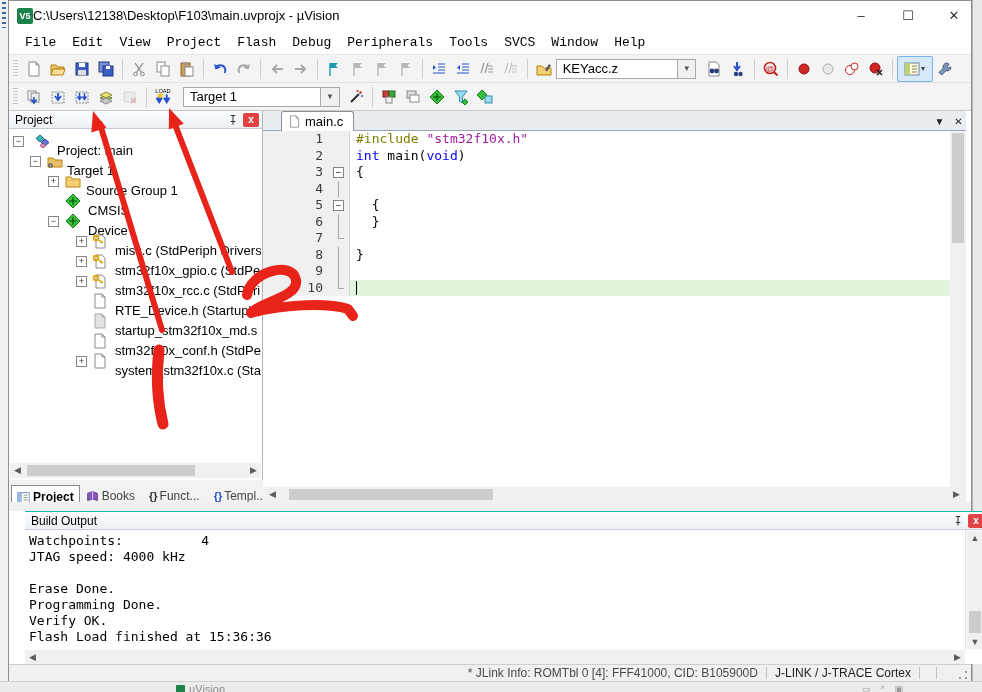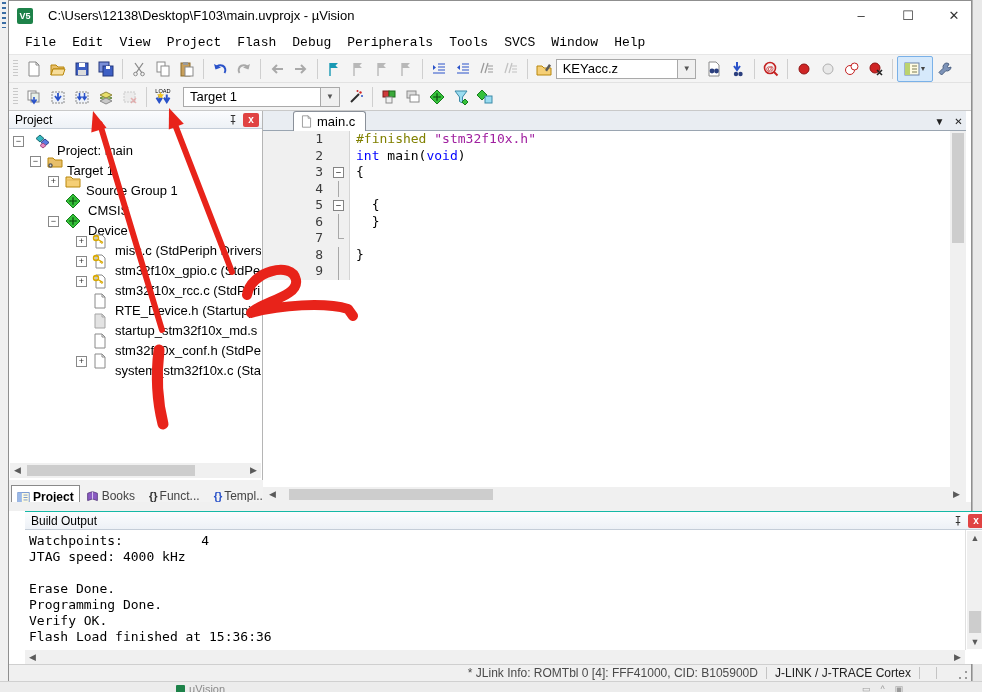--- a/index.html
+++ b/index.html
@@ -8,21 +8,21 @@
   .abs{position:absolute;}
   
   #left-sliver{left:0;top:0;width:8px;height:692px;background:#f0f0f0;border-right:1px solid #dcdcdc;}
   #left-dots{left:2px;top:2px;width:4px;height:26px;
      background:repeating-linear-gradient(#3b6ea5 0 2px,transparent 2px 5px);}
   #right-sliver{left:972px;top:0;width:10px;height:692px;background:#e9e9e9;border-left:1px solid #b5b5b5;}
   #app{left:8px;top:0;width:964px;height:681px;background:#fff;border:1px solid #8f8f8f;box-sizing:border-box;}
   #titlebar{left:0;top:0;width:962px;height:30px;background:#fff;}
   #app-icon{left:8px;top:7px;width:16px;height:16px;background:#1d8249;border-radius:2px;
      color:#fff;font-size:9px;font-weight:bold;text-align:center;line-height:16px;}
-  #title-text{left:39px;top:7px;white-space:nowrap;}
+  #title-text{left:24px;top:7px;white-space:nowrap;}
   .winbtn{top:0;width:34px;height:29px;text-align:center;line-height:29px;font-size:13px;color:#333;}
   
   #menubar{left:0;top:30px;width:962px;height:24px;background:#fff;display:flex;align-items:center;padding-left:8px;box-sizing:border-box;border-bottom:1px solid #e6e6e6;}
   .menu-item{padding:2px 8px;white-space:nowrap;font-family:Liberation Mono, monospace;}
   
   .toolbar{left:0;width:962px;height:28px;background:#f4f4f4;display:flex;align-items:center;box-sizing:border-box;}
   #toolbar-main{top:54px;border-bottom:1px solid #e2e2e2;}
   #toolbar-build{top:82px;border-bottom:1px solid #c9c9c9;}
   .grip{width:5px;height:18px;margin:0 4px;
      background:repeating-linear-gradient(#c9c9c9 0 1px,transparent 1px 3px);}
@@ -53,21 +53,21 @@
   .sb-btn{position:absolute;color:#5a5a5a;font-size:9px;text-align:center;background:#f0f0f0;}
   
   #panel-tabs{left:0;top:479px;width:254px;height:28px;background:#f2f2f2;display:flex;align-items:flex-end;padding-left:2px;box-sizing:border-box;}
   .ptab{height:22px;display:flex;align-items:center;padding:0 5px;font-size:12px;color:#444;border:1px solid transparent;white-space:nowrap;}
   .ptab.active{background:#fff;border:1px solid #8a8a8a;border-bottom:none;font-weight:bold;color:#000;}
   .ptab .tico{margin-right:3px;display:flex;}
   .ptab-sep{width:1px;height:14px;background:#bbb;margin:0 1px 4px 1px;}
   .brace{font-size:11px;font-weight:bold;color:#333;margin-right:2px;}
   
   #editor-tabbar{left:254px;top:110px;width:703px;height:20px;background:#e9edf2;border-bottom:1px solid #9aa5b1;box-sizing:border-box;display:flex;align-items:flex-end;}
-  #editor-tab{margin-left:30px;height:19px;background:#fff;border:1px solid #8a9099;border-bottom:none;
+  #editor-tab{margin-left:18px;height:19px;background:#fff;border:1px solid #8a9099;border-bottom:none;
      display:flex;align-items:center;padding:0 10px 0 6px;position:relative;top:1px;
      border-top-left-radius:3px;border-top-right-radius:3px;}
   .tab-btn{top:112px;width:17px;height:16px;display:flex;align-items:center;justify-content:center;font-size:10px;color:#222;}
   #editor{left:254px;top:130px;width:687px;height:356px;background:#fff;overflow:hidden;}
   .cl{display:flex;height:16.5px;font-family:"DejaVu Sans Mono",monospace;font-size:13px;line-height:16.5px;}
   .ln{width:66px;text-align:right;padding-right:6px;background:#f0f0f0;color:#3c3c3c;flex:0 0 auto;box-sizing:border-box;}
   .fm{width:20px;background:#f0f0f0;border-right:1px solid #d5d5d5;flex:0 0 auto;position:relative;}
   .ct{flex:1;white-space:pre;padding-left:6px;}
   .cl.active .ct{background:#e3f4df;}
   .fm-box::before{content:"−";position:absolute;left:4px;top:3px;width:9px;height:9px;border:1px solid #848484;
@@ -705,21 +705,21 @@
       <span>main.c</span>
     </div>
   </div>
   <div class="tab-btn abs" style="left:922px">▼</div>
   <div class="tab-btn abs" style="left:941px">✕</div>
 
   <div id="editor" class="abs">
     <div class="cl">
         <span class="ln">1</span>
         <span class="fm"></span>
-        <span class="ct"><span class="pp">#finished </span><span class="str">"stm32f10x.h"</span></span>
+        <span class="ct"><span class="pp">#include </span><span class="str">"stm32f10x.h"</span></span>
       </div>
     <div class="cl">
         <span class="ln">2</span>
         <span class="fm"></span>
         <span class="ct"><span class="kw">int</span><span> main(</span><span class="kw">void</span><span>)</span></span>
       </div>
     <div class="cl">
         <span class="ln">3</span>
         <span class="fm fm-box"></span>
         <span class="ct"><span>{</span></span>
@@ -745,20 +745,25 @@
       </div>
     <div class="cl">
         <span class="ln">8</span>
         <span class="fm fm-line"></span>
         <span class="ct"><span>}</span></span>
       </div>
     <div class="cl">
         <span class="ln">9</span>
         <span class="fm fm-line"></span>
         <span class="ct"></span>
+      </div>
+    <div class="cl active">
+        <span class="ln">10</span>
+        <span class="fm fm-end"></span>
+        <span class="ct"><span class="caret"></span></span>
       </div>
   </div>
 
   <div class="sb abs" style="left:941px;top:130px;width:16px;height:356px">
     <div class="sb-thumb" style="left:2px;top:2px;width:12px;height:110px"></div>
   </div>
 
   <div class="sb abs" style="left:254px;top:486px;width:703px;height:15px">
     <div class="sb-btn" style="left:2px;top:0;width:15px;height:15px;line-height:15px">◀</div>
     <div class="sb-thumb" style="left:26px;top:2px;width:204px;height:11px"></div>

